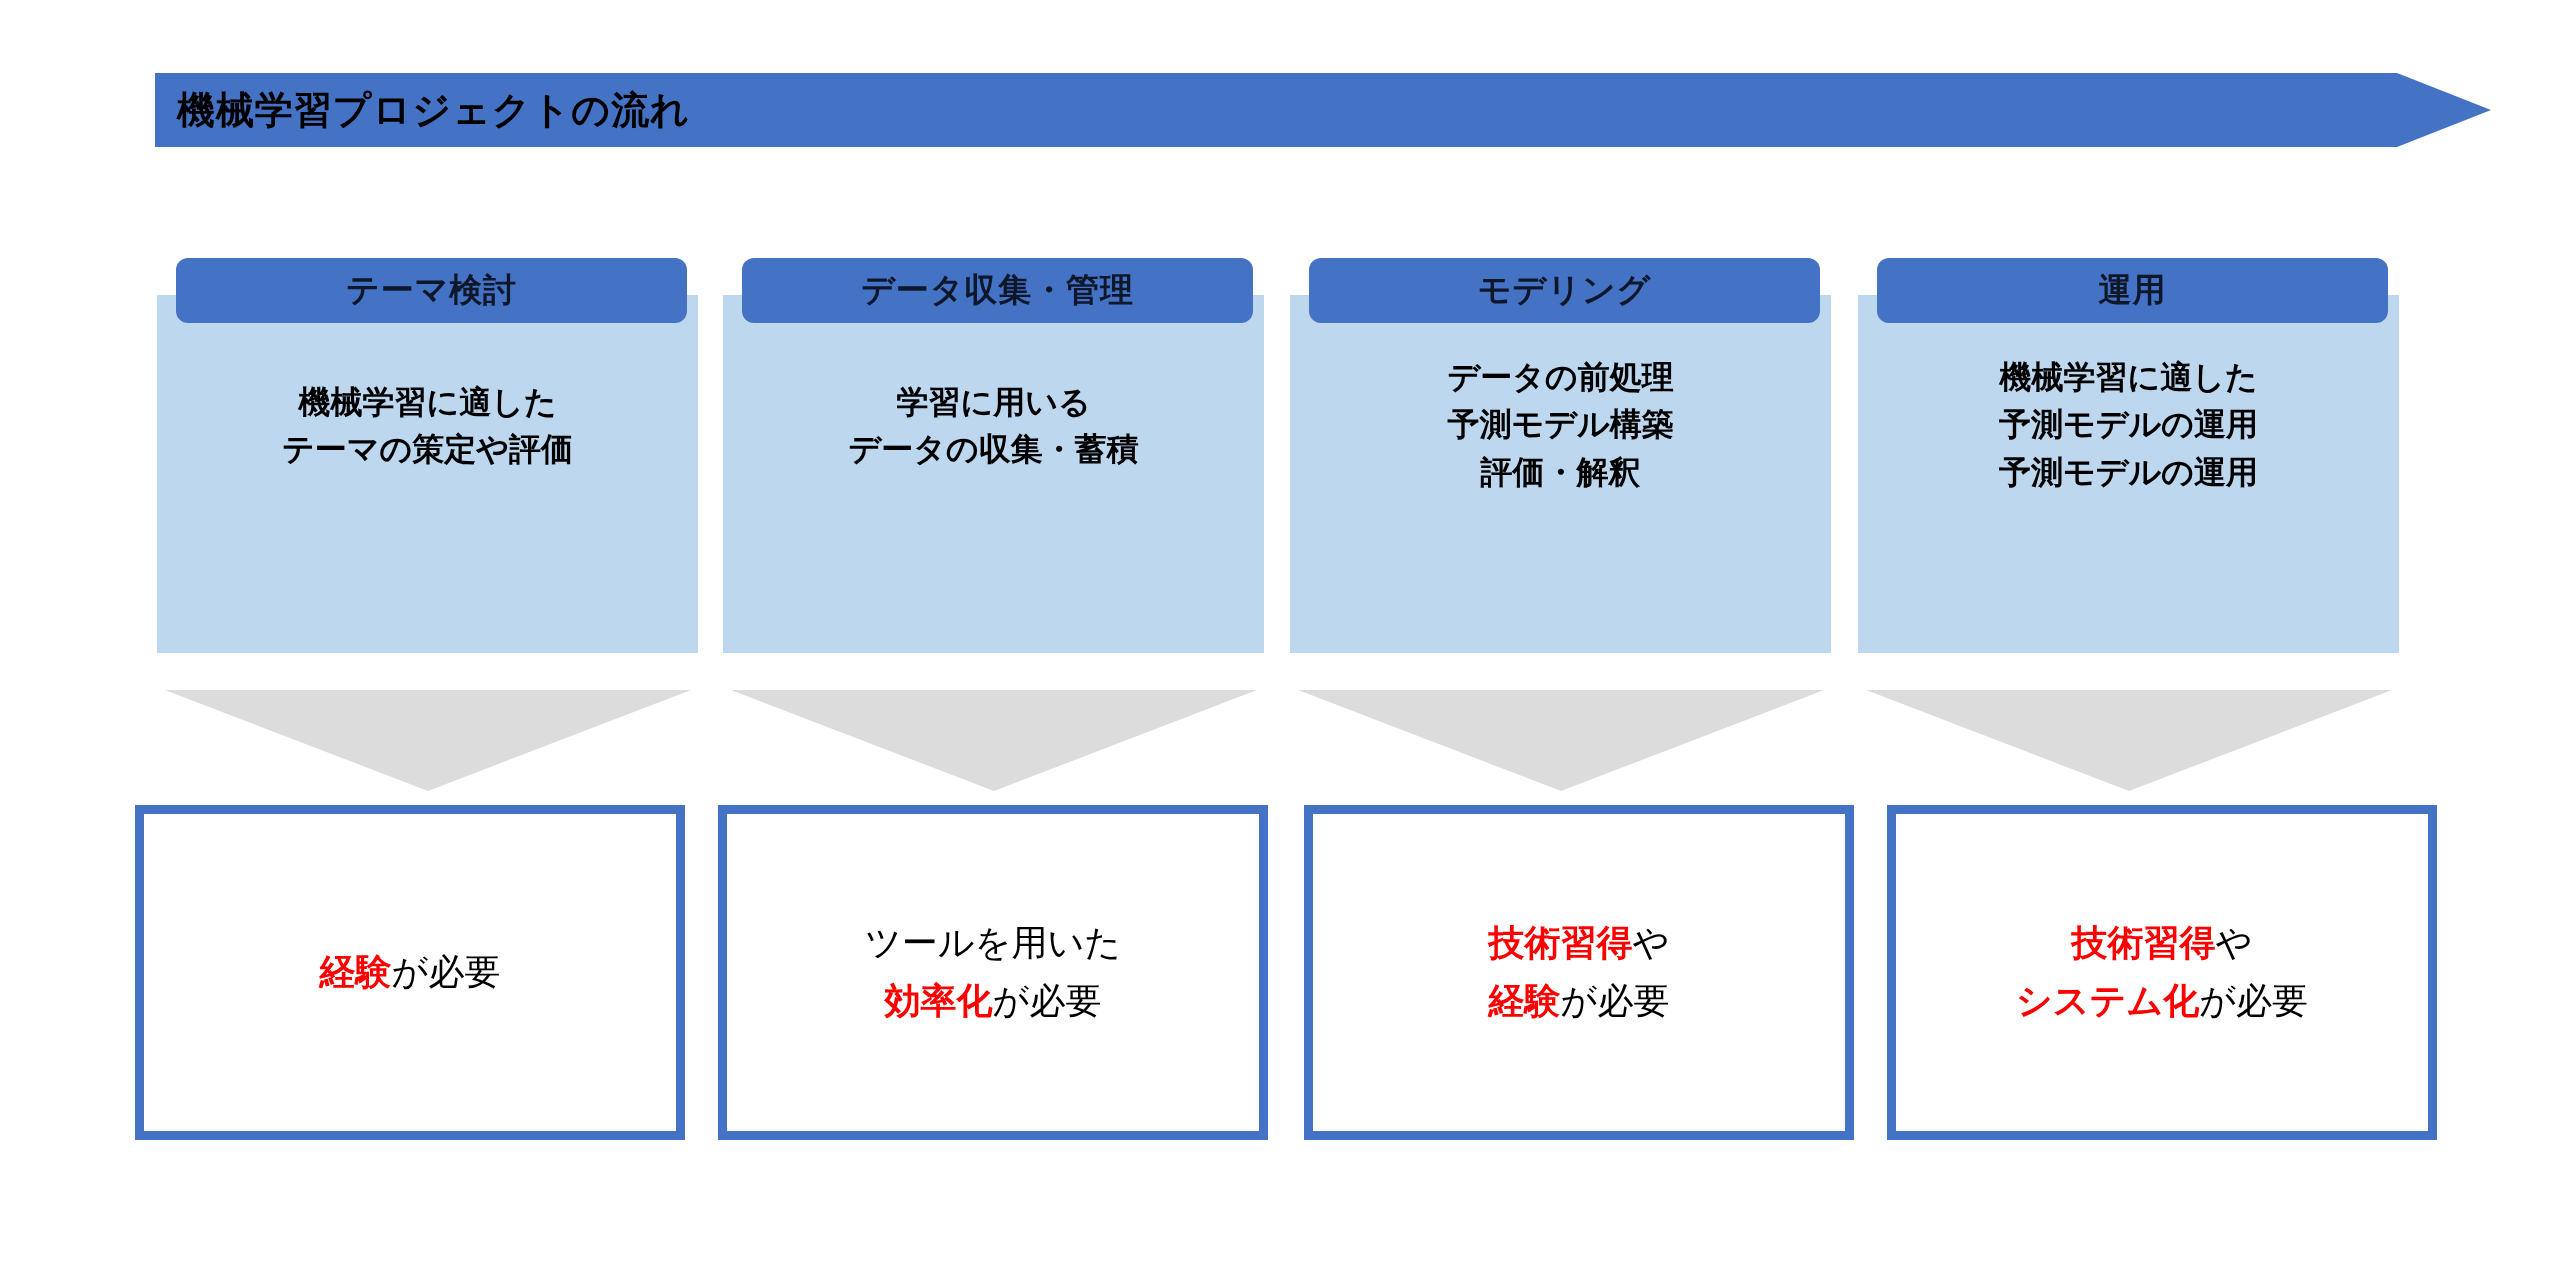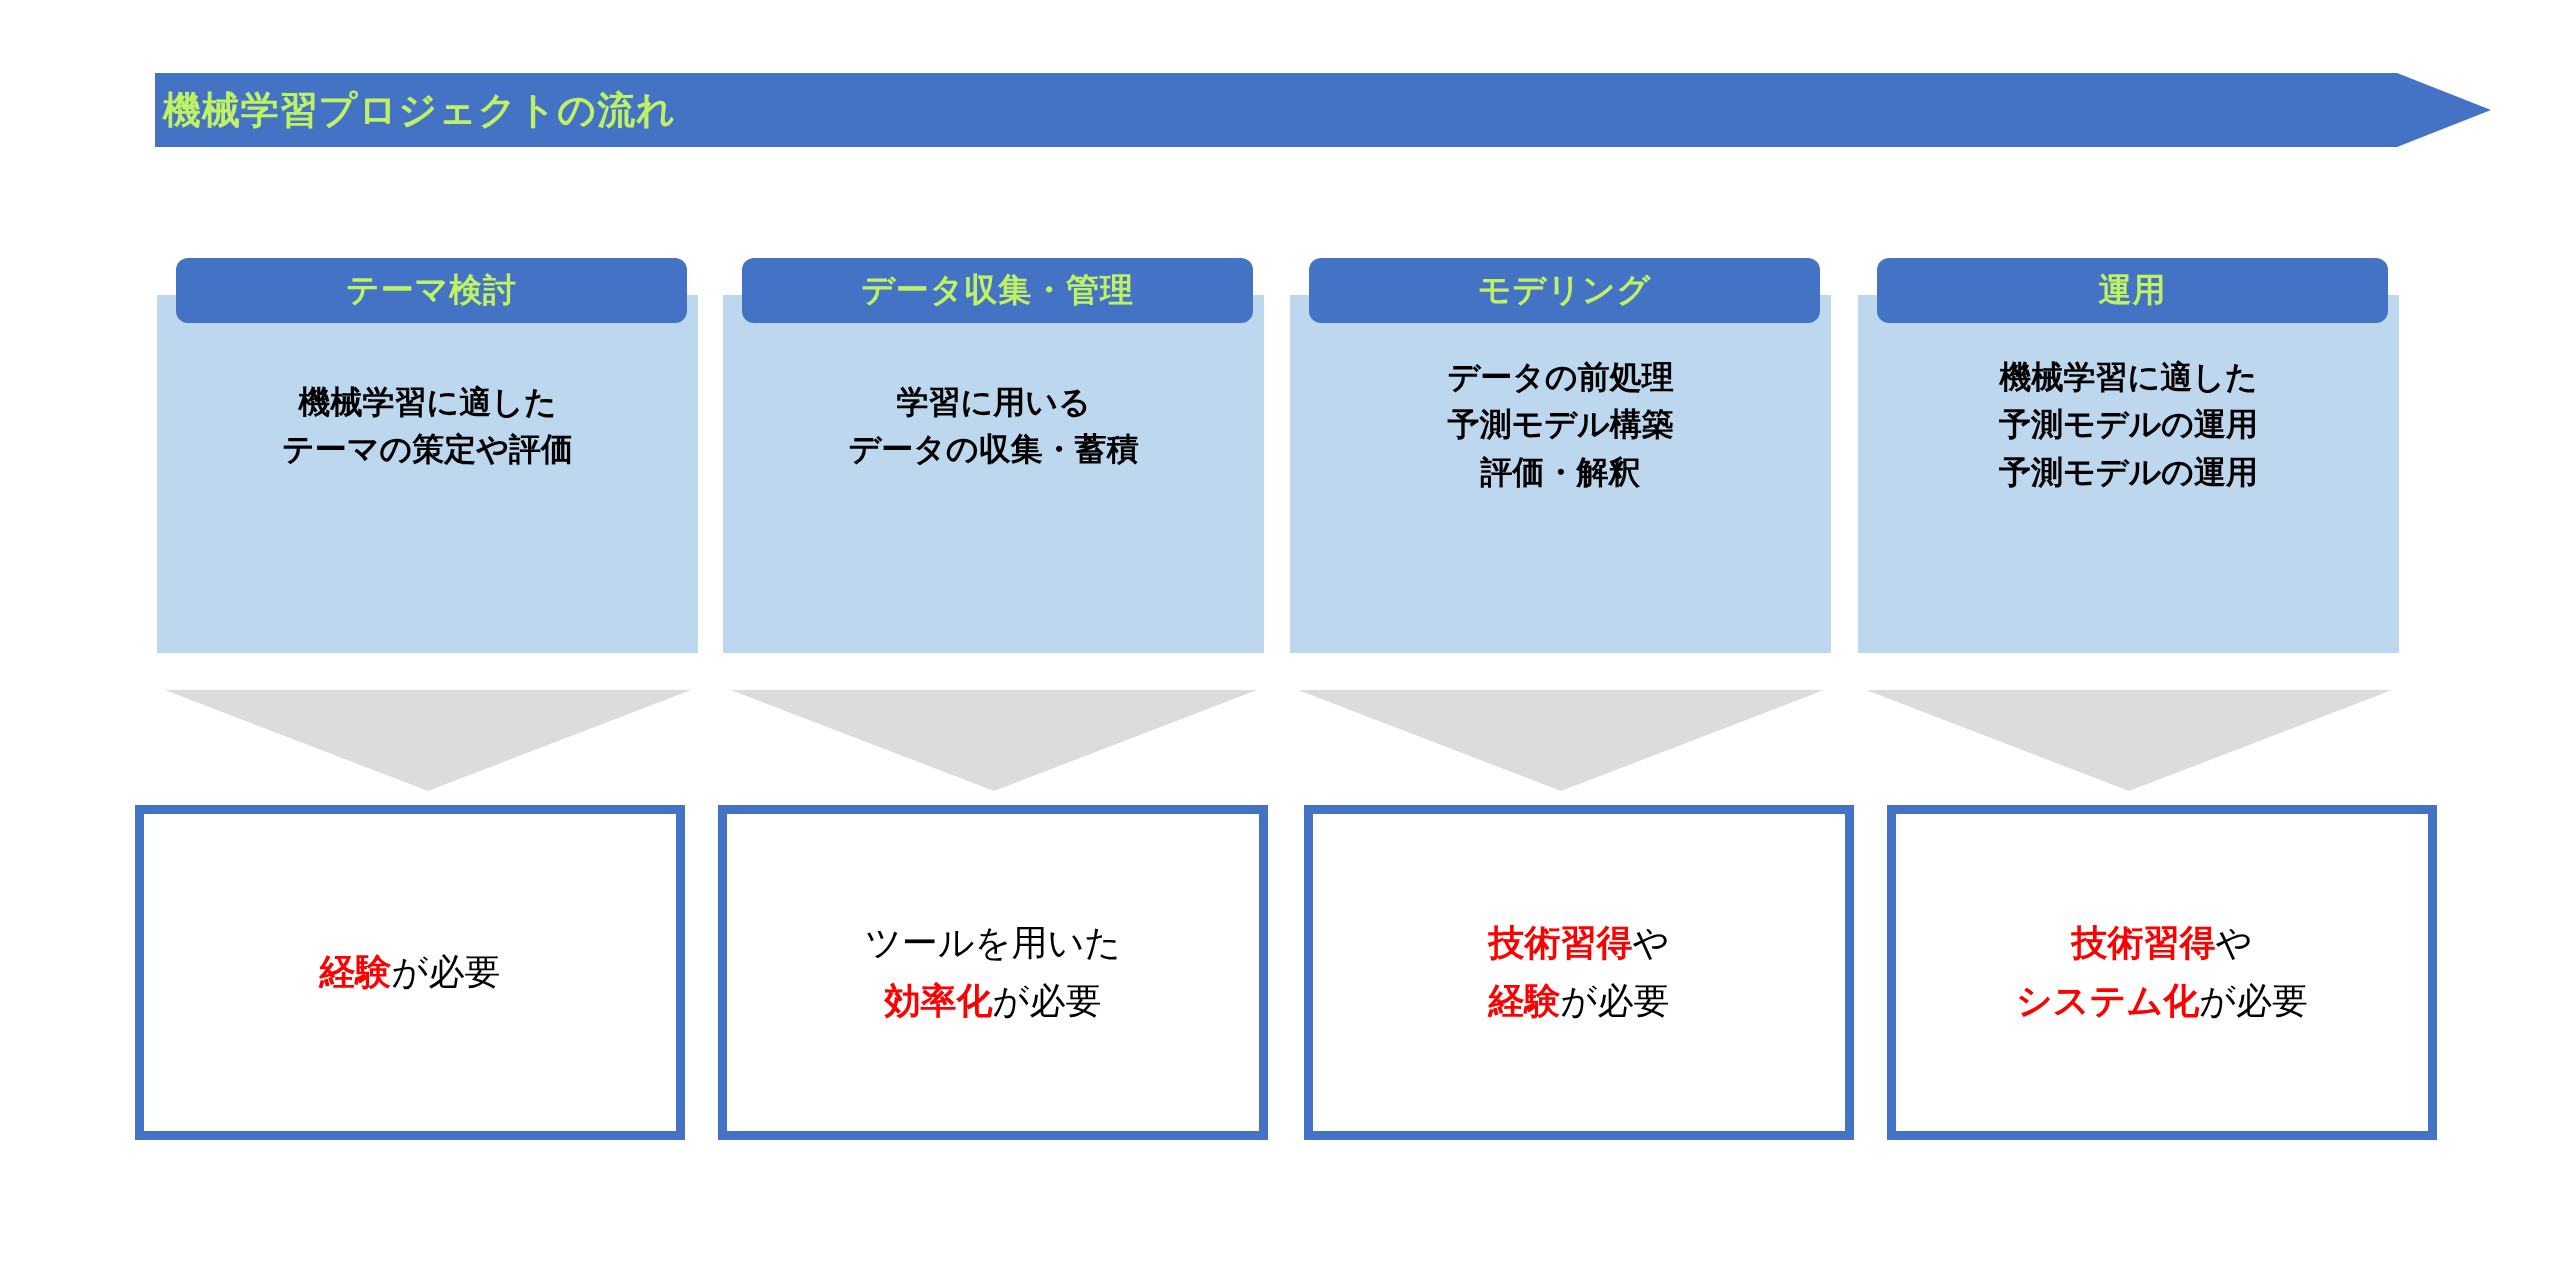--- a/index.html
+++ b/index.html
@@ -29,25 +29,25 @@
     top: 73px;
     width: 2336px;
     height: 74px;
     background: #4472C4;
     -webkit-clip-path: polygon(0 0, calc(100% - 94px) 0, 100% 50%, calc(100% - 94px) 100%, 0 100%);
     clip-path: polygon(0 0, calc(100% - 94px) 0, 100% 50%, calc(100% - 94px) 100%, 0 100%);
     display: flex;
     align-items: center;
   }
   .banner-title {
-    color: #bef264;
+    color: #000000;
     font-size: 38px;
     font-weight: bold;
     letter-spacing: 0.9px;
-    margin-left: 8px;
+    margin-left: 22px;
     white-space: nowrap;
     font-family: "Liberation Sans", "DejaVu Sans", sans-serif;
   }
 
   
   .stages {
     position: absolute;
     left: 157px;
     top: 258px;
     width: 2267px;
@@ -79,21 +79,21 @@
     width: 511px;
     height: 65px;
     background: #4472C4;
     border-radius: 12px;
     display: flex;
     align-items: center;
     justify-content: center;
     box-sizing: border-box;
   }
   .stage-tab-label {
-    color: #bef264;
+    color: #0f172a;
     font-size: 33px;
     font-weight: bold;
     white-space: nowrap;
     letter-spacing: 0.9px;
     font-family: "Liberation Serif", "DejaVu Serif", serif;
   }
   .stage-body {
     position: absolute;
     left: 0;
     top: 74px;

